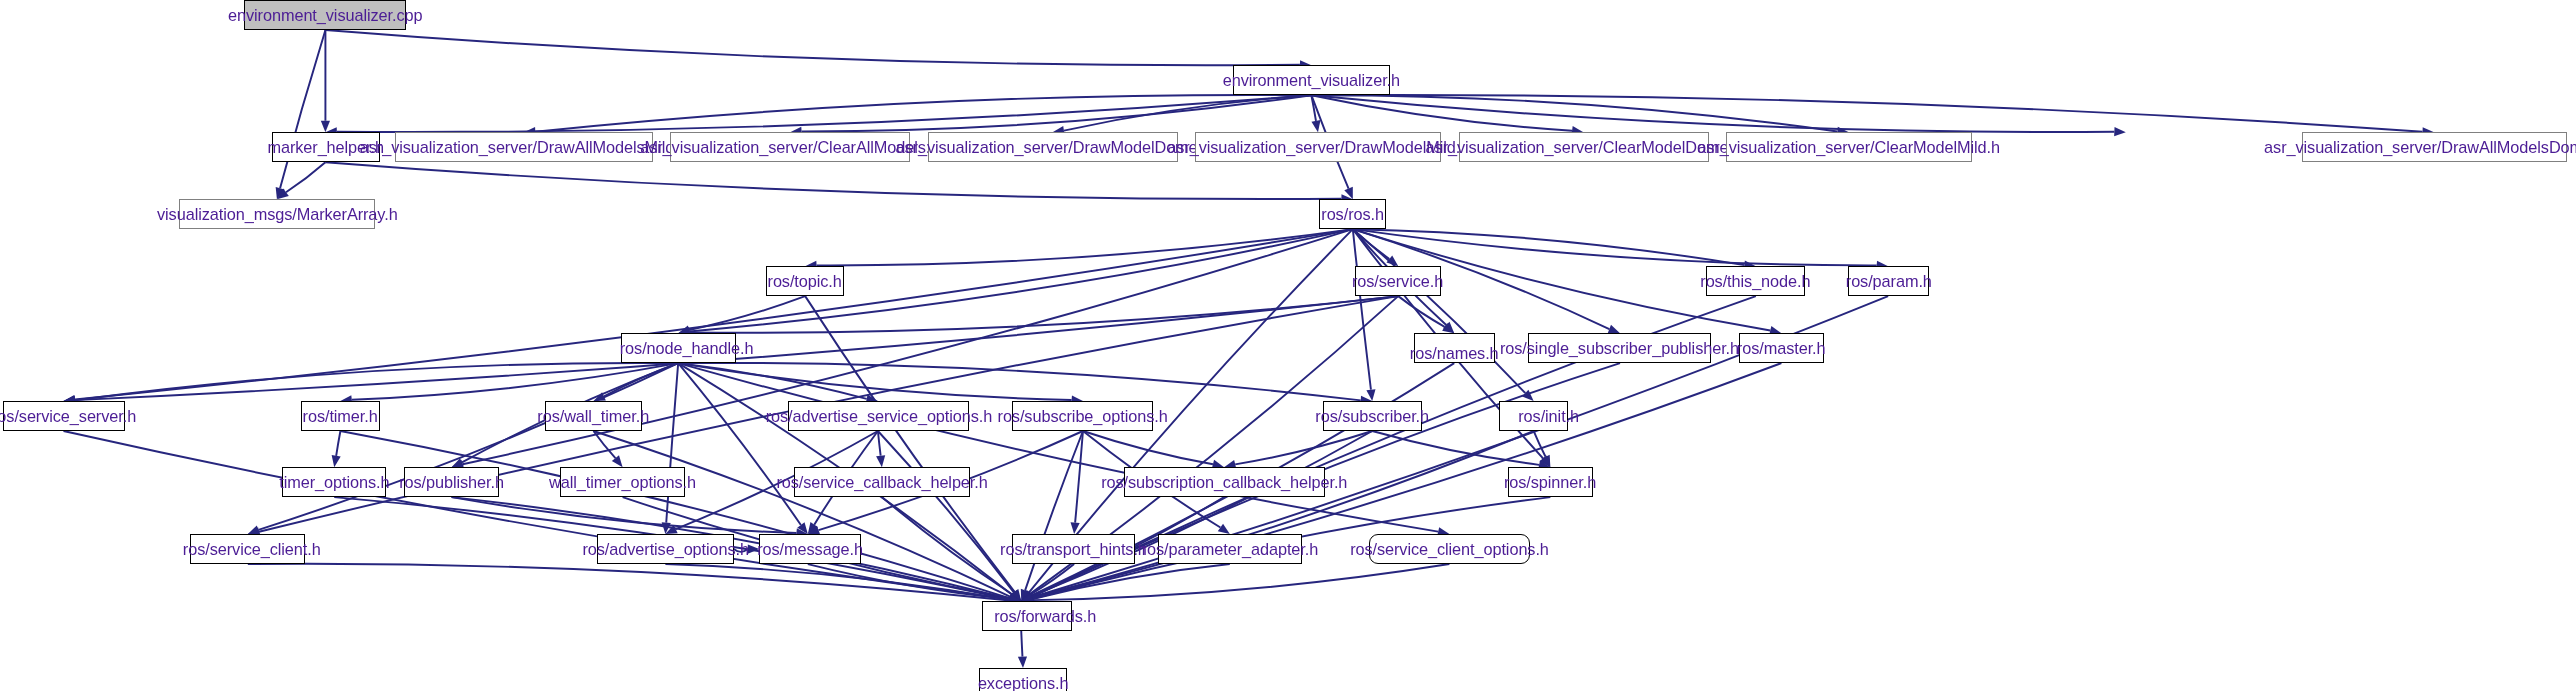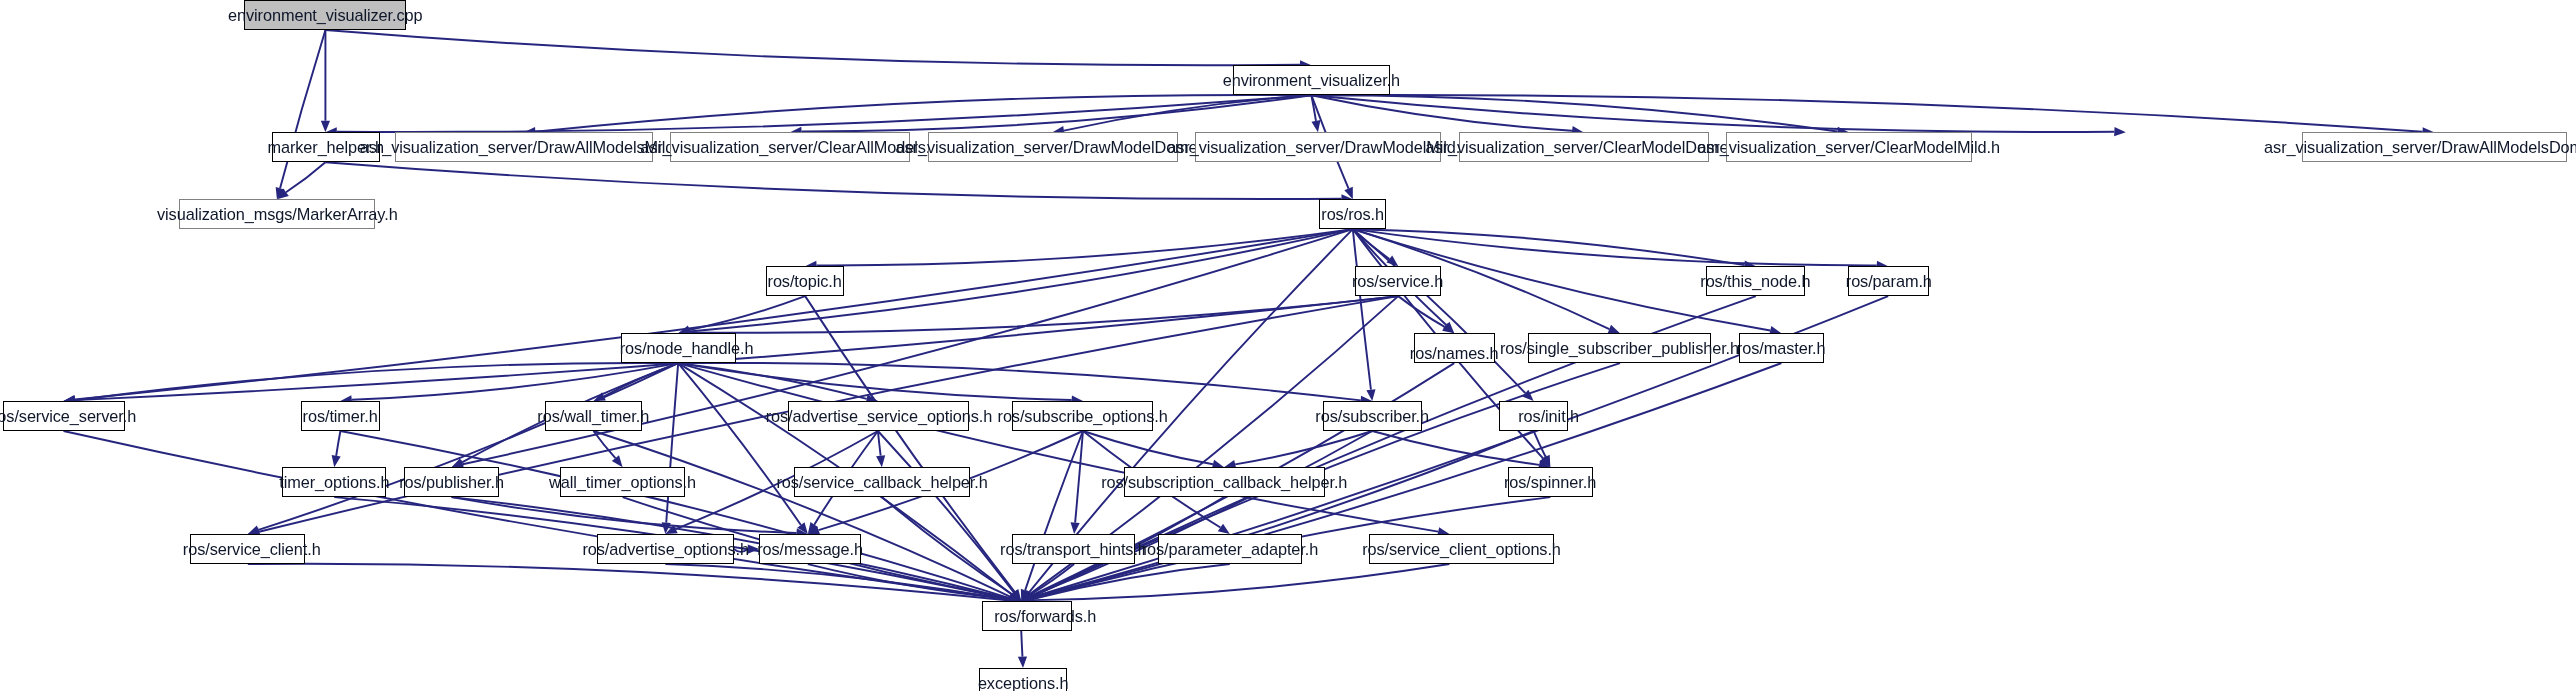--- a/index.html
+++ b/index.html
@@ -41,21 +41,21 @@
   .gnode {
     position: absolute;
     box-sizing: border-box;
     display: flex;
     align-items: center;
     justify-content: center;
     white-space: nowrap;
     height: 30px;
     font-size: 17px;
     line-height: 1;
-    color: #0f172a;
+    color: #4c1d95;
     background: #ffffff;
     border: 0.9px solid #808080;
     padding: 0 8px;
     letter-spacing: -0.1px;
   }
   .gnode.strong {
     border: 1.8px solid #000000;
   }
   .gnode.root {
     background: #bfbfbf;
@@ -355,21 +355,21 @@
       </div>
       <div class="gnode strong" style="left: 759px; top: 534px; width: 102px;">
         <span class="lbl">ros/message.h</span>
       </div>
       <div class="gnode strong" style="left: 1012px; top: 534px; width: 123px;">
         <span class="lbl">ros/transport_hints.h</span>
       </div>
       <div class="gnode strong" style="left: 1158px; top: 534px; width: 144px;">
         <span class="lbl">ros/parameter_adapter.h</span>
       </div>
-      <div class="gnode strong" style="left: 1369px; top: 534px; width: 185px;">
+      <div class="gnode strong" style="left: 1369px; top: 534px; width: 161px; border-radius: 9px;">
         <span class="lbl">ros/service_client_options.h</span>
       </div>
       <div class="gnode strong" style="left: 982px; top: 601px; width: 90px; padding-left: 44px;">
         <span class="lbl">ros/forwards.h</span>
       </div>
       <div class="gnode strong" style="left: 979px; top: 668px; width: 88px;">
         <span class="lbl">exceptions.h</span>
       </div>
     </div>
 </div>

